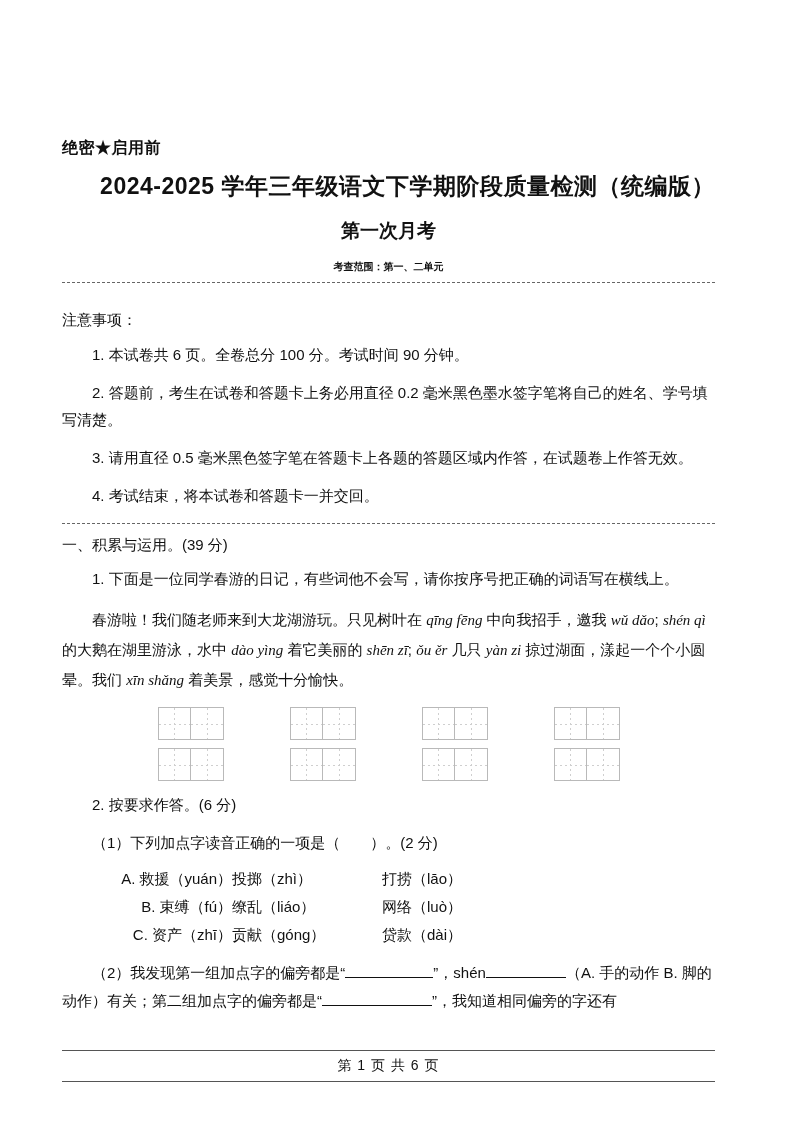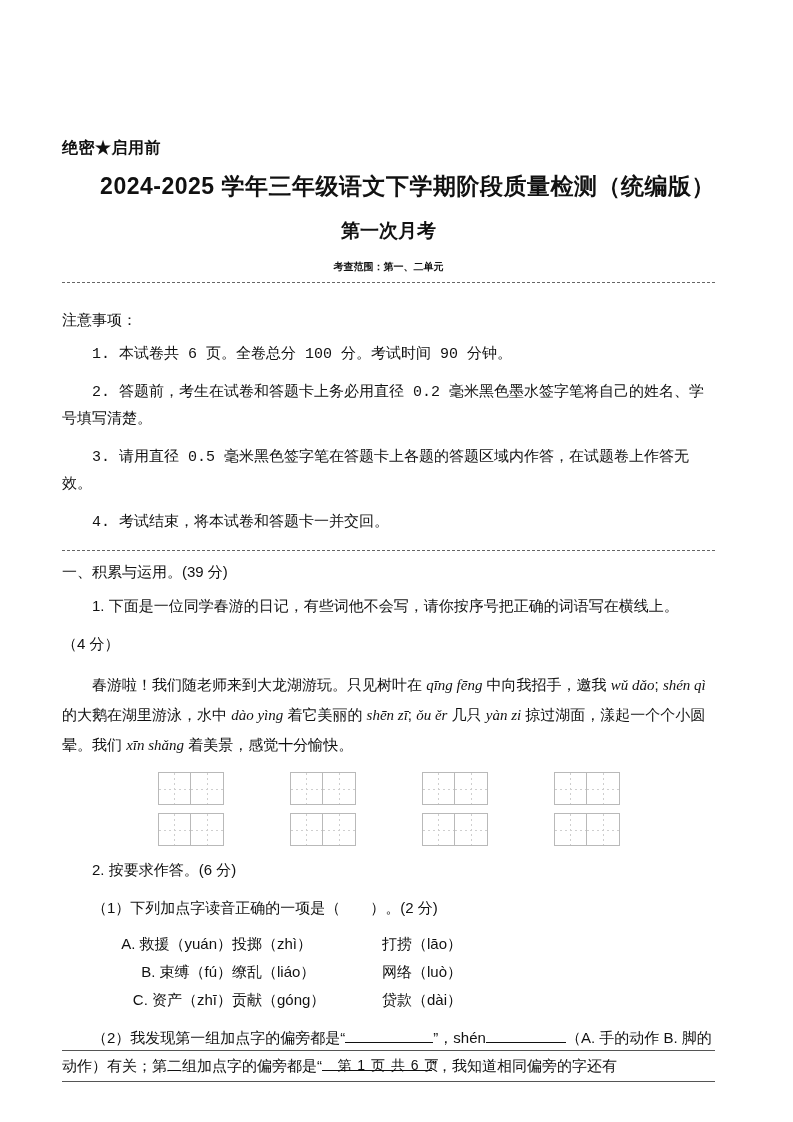--- a/index.html
+++ b/index.html
@@ -61,21 +61,21 @@
   .notice-head {
     margin-top: 28px;
     font-size: 15px;
     font-family: "Liberation Sans", sans-serif;
   }
   .para {
     margin-top: 11px;
     font-size: 15px;
     line-height: 27px;
     text-indent: 30px;
-    font-family: Liberation Mono, monospace;
+    font-family: Liberation Sans, sans-serif;
   }
   .divider2 {
     margin-top: 14px;
     border-top: 1px dashed #666;
     height: 0;
   }
   .section-head {
     margin-top: 12px;
     font-size: 15px;
     font-family: "Liberation Sans", sans-serif;
@@ -204,21 +204,20 @@
   <div class="para">1. 本试卷共 6 页。全卷总分 100 分。考试时间 90 分钟。</div>
   <div class="para">2. 答题前，考生在试卷和答题卡上务必用直径 0.2 毫米黑色墨水签字笔将自己的姓名、学号填写清楚。</div>
   <div class="para">3. 请用直径 0.5 毫米黑色签字笔在答题卡上各题的答题区域内作答，在试题卷上作答无效。</div>
   <div class="para">4. 考试结束，将本试卷和答题卡一并交回。</div>
 
   <div class="divider2"></div>
 
   <div class="section-head">一、积累与运用。(39 分)</div>
 
   <div class="q-para"><span>1. 下面是一位同学春游的日记，有些词他不会写，请你按序号把正确的词语写在横线上。</span></div>
-  <div class="q-para noindent">（4 分）</div>
 
   <div class="passage">
     <span>春游啦！我们随老师来到大龙湖游玩。只见树叶在 </span><span class="py">qīng fēng</span><span> 中向我招手，邀我 </span><span class="py">wǔ dǎo</span><span>; </span><span class="py">shén qì</span><span> 的大鹅在湖里游泳，水中 </span><span class="py">dào yìng</span><span> 着它美丽的 </span><span class="py">shēn zī</span><span>; </span><span class="py">ǒu ěr</span><span> 几只 </span><span class="py">yàn zi</span><span> 掠过湖面，漾起一个个小圆晕。我们 </span><span class="py">xīn shǎng</span><span> 着美景，感觉十分愉快。</span>
   </div>
 
   <div class="grid-wrap">
     <div class="grid-col">
       <div class="grid2">
           <div class="cell"></div>
           <div class="cell"></div>

